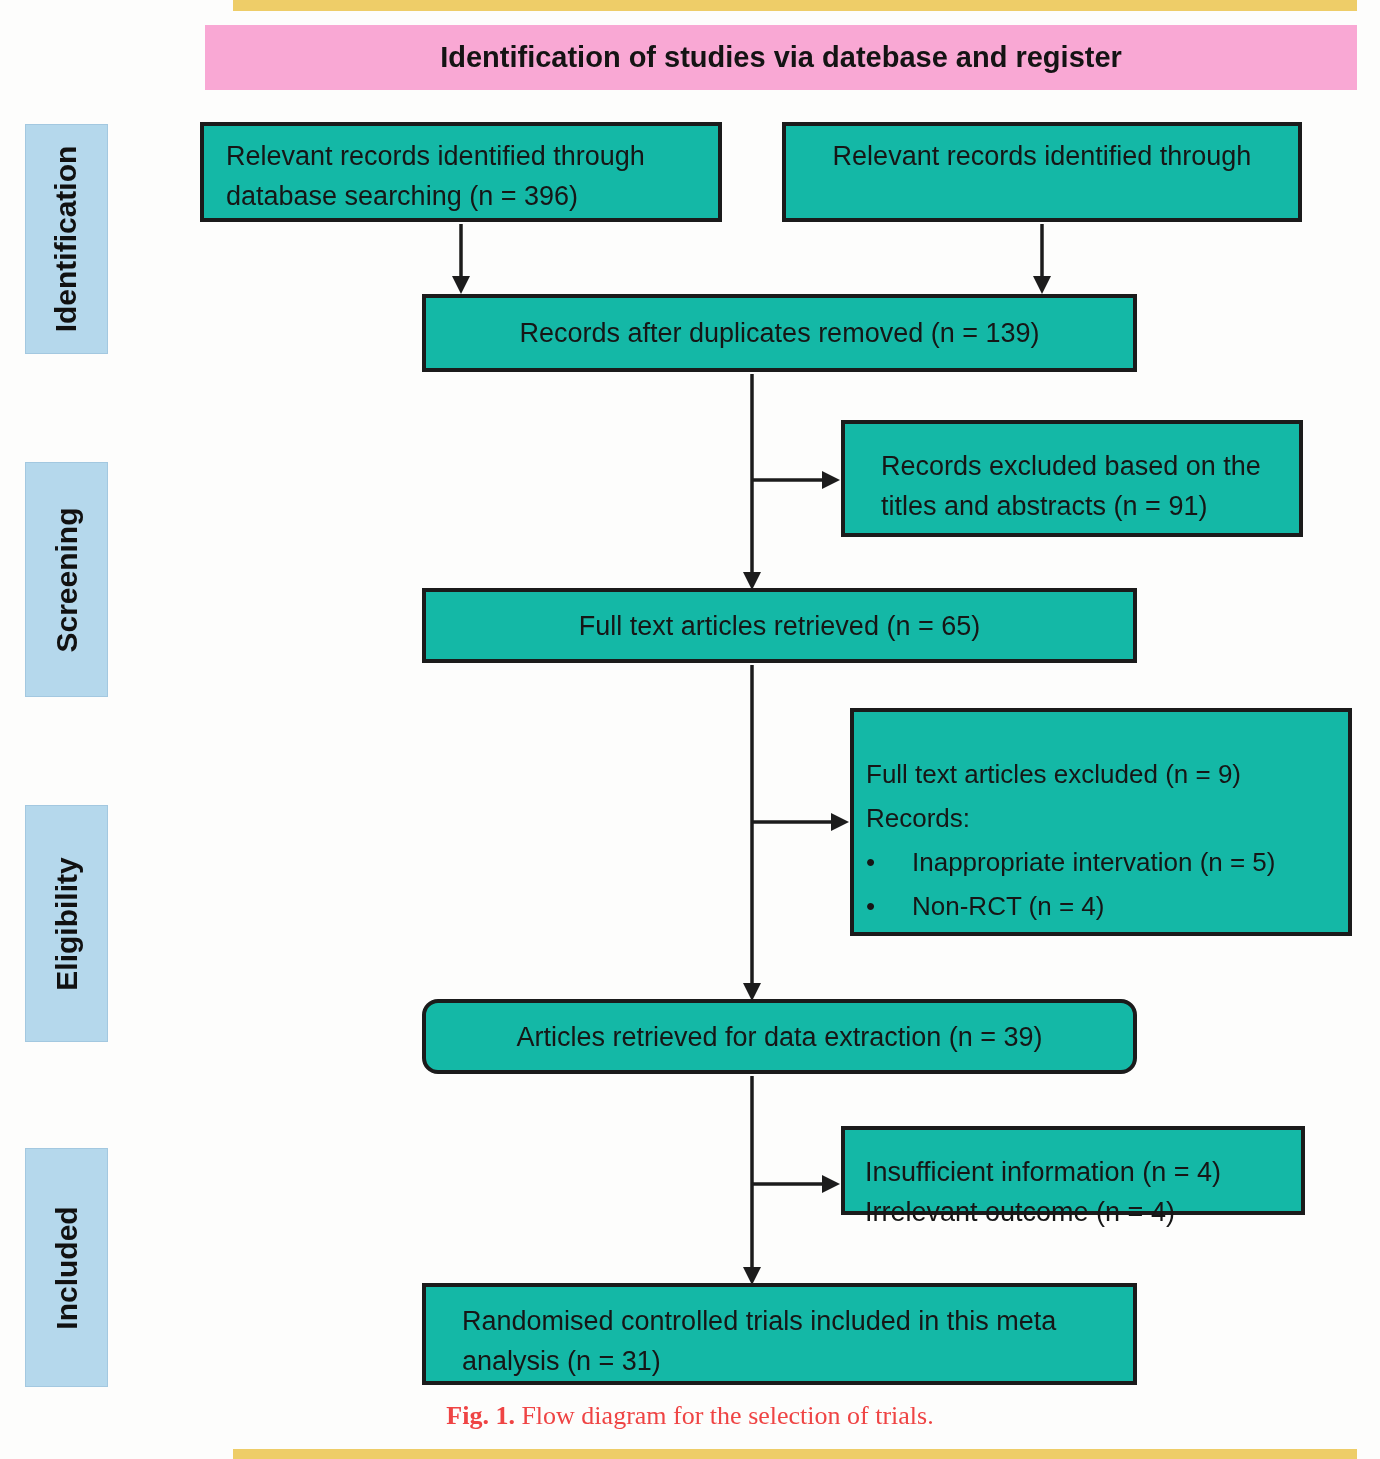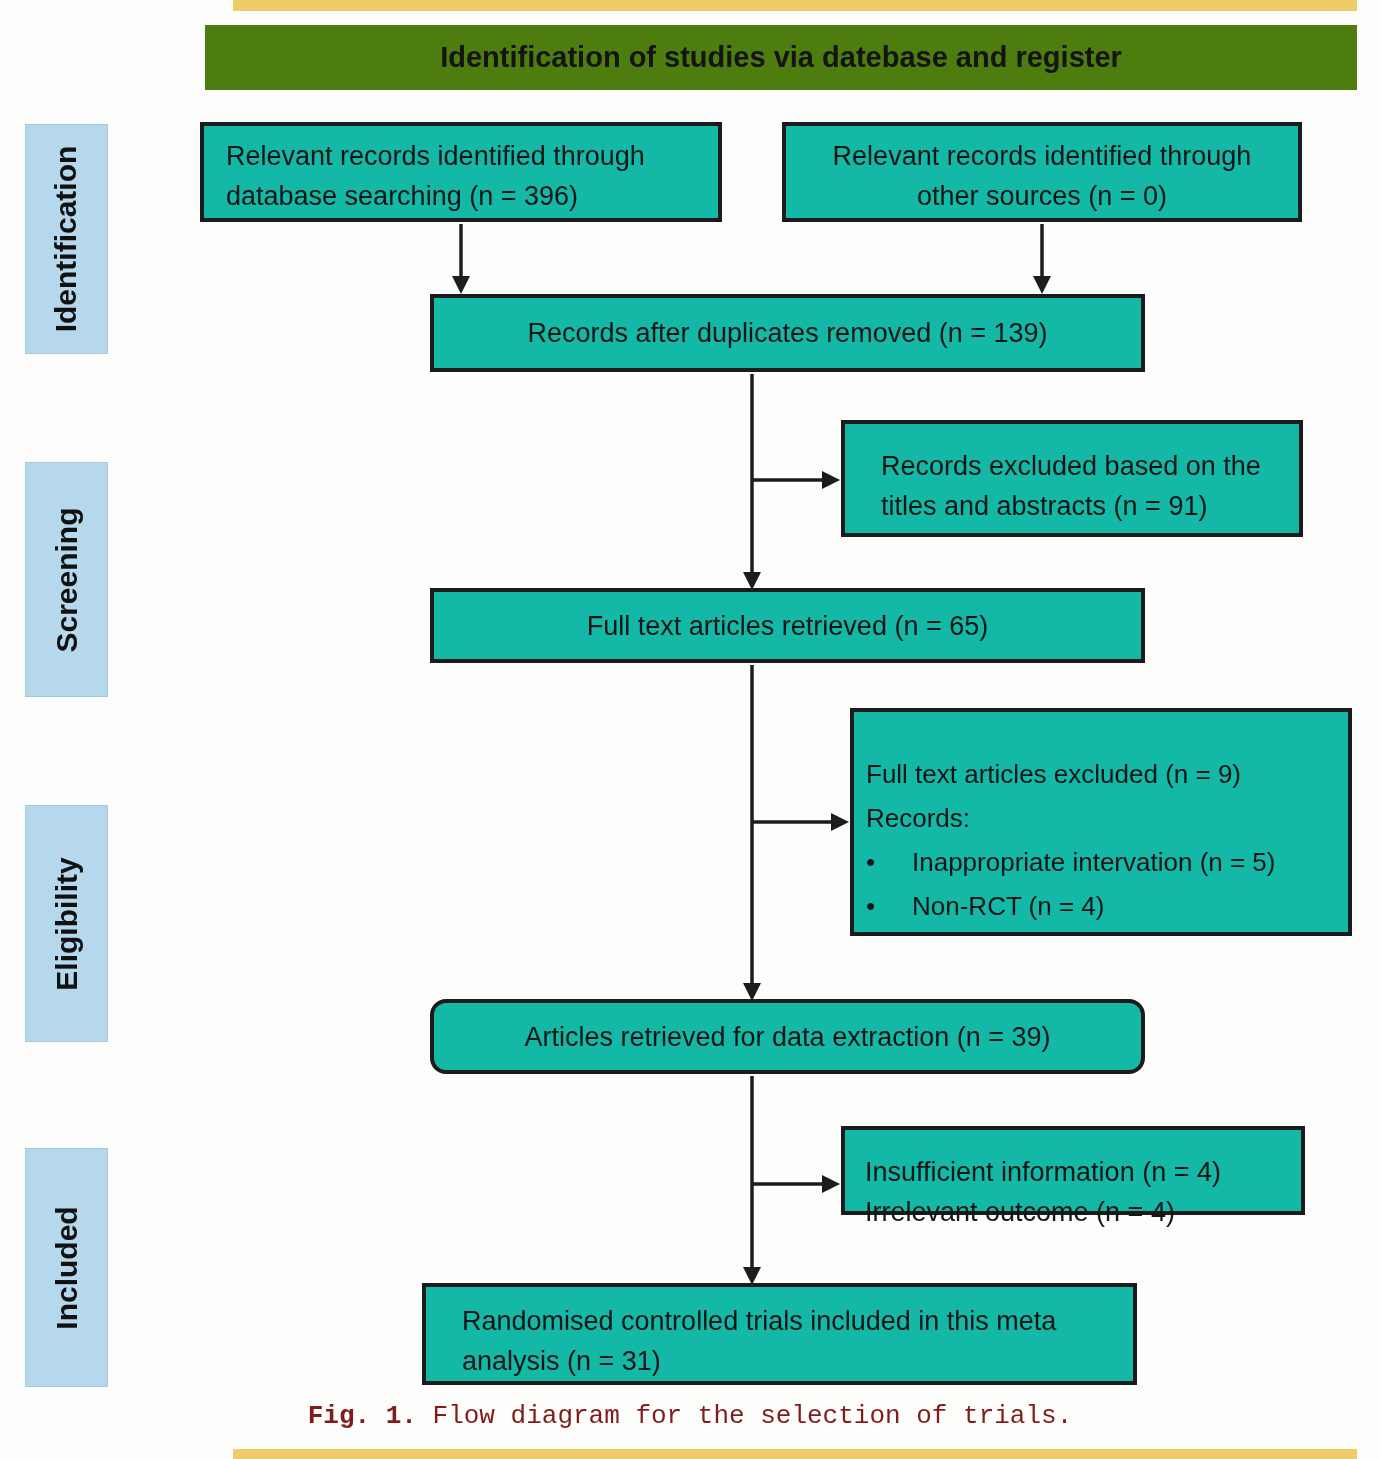--- a/index.html
+++ b/index.html
@@ -5,55 +5,55 @@
   html,body{margin:0;padding:0;background:#ffffff;}
   #canvas{
     position:relative;width:1380px;height:1459px;background:#fdfdfc;
     font-family:"Liberation Sans",sans-serif;color:#161616;overflow:hidden;
   }
   .strip{position:absolute;left:233px;width:1124px;background:#eecd68;}
   #strip-top{top:0;height:11px;}
   #strip-bottom{top:1449px;height:10px;}
   .banner{
     position:absolute;left:205px;top:25px;width:1152px;height:65px;
-    background:#4d7c0f;display:flex;align-items:center;justify-content:center;
+    background:#f9a8d4;display:flex;align-items:center;justify-content:center;
     font-weight:bold;font-size:29px;color:#141414;
   }
   .vbar{
     position:absolute;left:25px;width:81px;background:#b5d8ec;
     border:1px solid #a3c8e0;display:flex;align-items:center;justify-content:center;
   }
   .vbar span{
     transform:rotate(-90deg);white-space:nowrap;font-weight:bold;font-size:30px;color:#111;
   }
   #vbar-identification{top:124px;height:228px;}
   #vbar-screening{top:462px;height:233px;}
   #vbar-eligibility{top:805px;height:235px;}
   #vbar-included{top:1148px;height:237px;}
   .fbox{
     position:absolute;background:#14b8a6;border:4px solid #1b1b1b;
     font-size:27px;line-height:40px;box-sizing:border-box;
   }
   .fbox .ln{white-space:nowrap;}
-  .center1{display:flex;align-items:center;justify-content:center;text-align:center;margin-left:8px;}
+  .center1{display:flex;align-items:center;justify-content:center;text-align:center;}
   #box-db-search{left:200px;top:122px;width:522px;height:100px;padding:10px 8px 0 22px;}
   #box-other-sources{left:782px;top:122px;width:520px;height:100px;padding:10px 0 0 0;text-align:center;}
   #box-duplicates{left:422px;top:294px;width:715px;height:78px;}
   #box-records-excluded{left:841px;top:420px;width:462px;height:117px;padding:22px 6px 0 36px;}
   #box-fulltext-retrieved{left:422px;top:588px;width:715px;height:75px;}
   #box-fulltext-excluded{left:850px;top:708px;width:502px;height:228px;padding:40px 4px 0 12px;font-size:26px;line-height:44px;}
   #box-data-extraction{left:422px;top:999px;width:715px;height:75px;border-radius:16px;}
   #box-insufficient{left:841px;top:1126px;width:464px;height:89px;padding:22px 4px 16px 20px;}
   #box-included-rct{left:422px;top:1283px;width:715px;height:102px;padding:14px 6px 0 36px;}
   .bullet-row{display:flex;}
   .bullet-glyph{width:46px;flex:0 0 46px;}
   #arrows{position:absolute;left:0;top:0;}
   #caption{
     position:absolute;left:0;top:1401px;width:1380px;text-align:center;
-    font-family:Liberation Mono, monospace;font-size:26px;color:#7f1d1d;
+    font-family:Liberation Serif, serif;font-size:26px;color:#ef4444;
   }
   #caption .cap-label{font-weight:bold;}
 </style>
 </head>
 <body>
 
 <div id="canvas">
 
   <div id="strip-top" class="strip"></div>
   <div id="strip-bottom" class="strip"></div>
@@ -99,21 +99,20 @@
     </g>
   </svg>
 
   <div id="box-db-search" class="fbox">
     <div class="ln">Relevant records identified through</div>
     <div class="ln">database searching (n = 396)</div>
   </div>
 
   <div id="box-other-sources" class="fbox">
     <div class="ln">Relevant records identified through</div>
-    <div class="ln">other sources (n = 0)</div>
   </div>
 
   <div id="box-duplicates" class="fbox center1">
     <span class="ln">Records after duplicates removed (n = 139)</span>
   </div>
 
   <div id="box-records-excluded" class="fbox">
     <div class="ln">Records excluded based on the</div>
     <div class="ln">titles and abstracts (n = 91)</div>
   </div>

